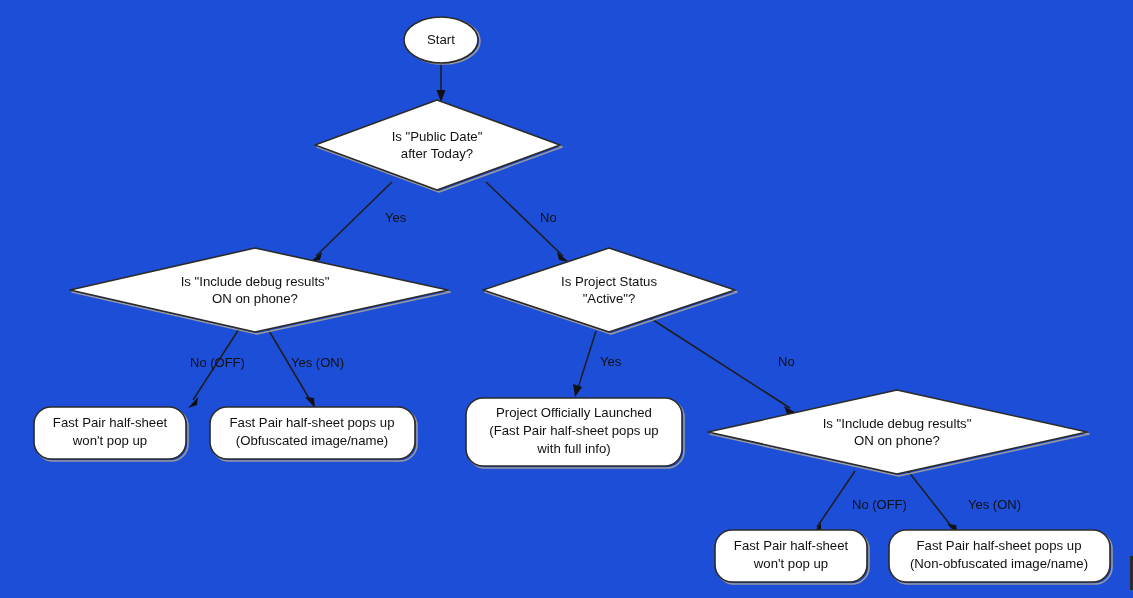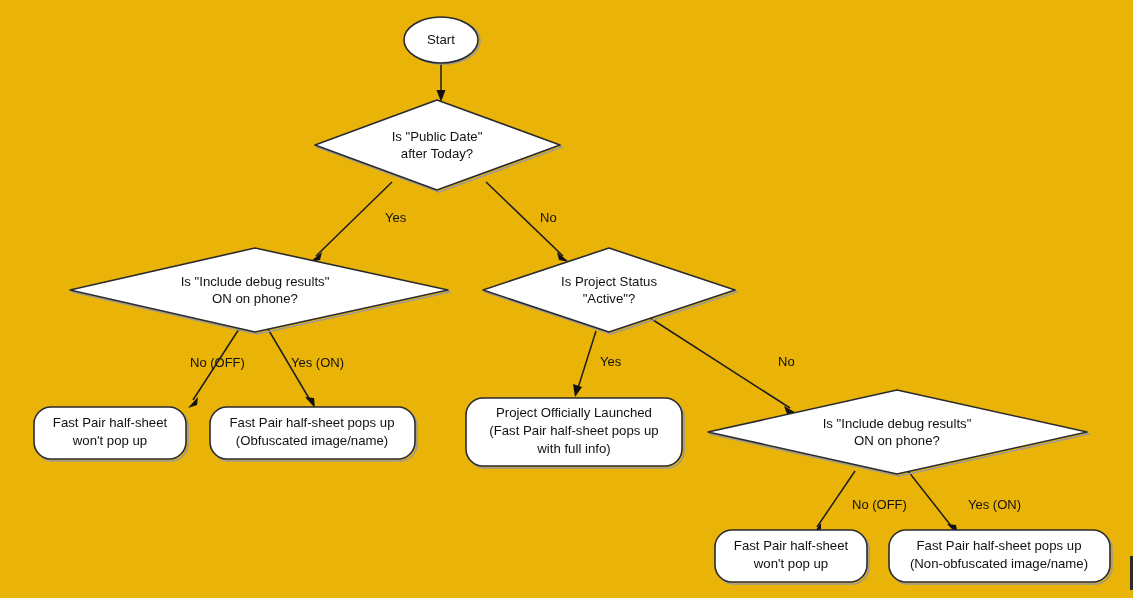--- a/index.html
+++ b/index.html
@@ -10,21 +10,21 @@
   body {
     width: 1133px;
     height: 598px;
     font-family: "Liberation Sans", sans-serif;
     overflow: hidden;
   }
   #flowchart-root {
     position: relative;
     width: 1133px;
     height: 598px;
-    background: #eab308;
+    background: #1d4ed8;
   }
   svg.chart {
     display: block;
     width: 1133px;
     height: 598px;
   }
   .node-shape {
     fill: #ffffff;
     stroke: #2b2b2b;
     stroke-width: 1.6;

